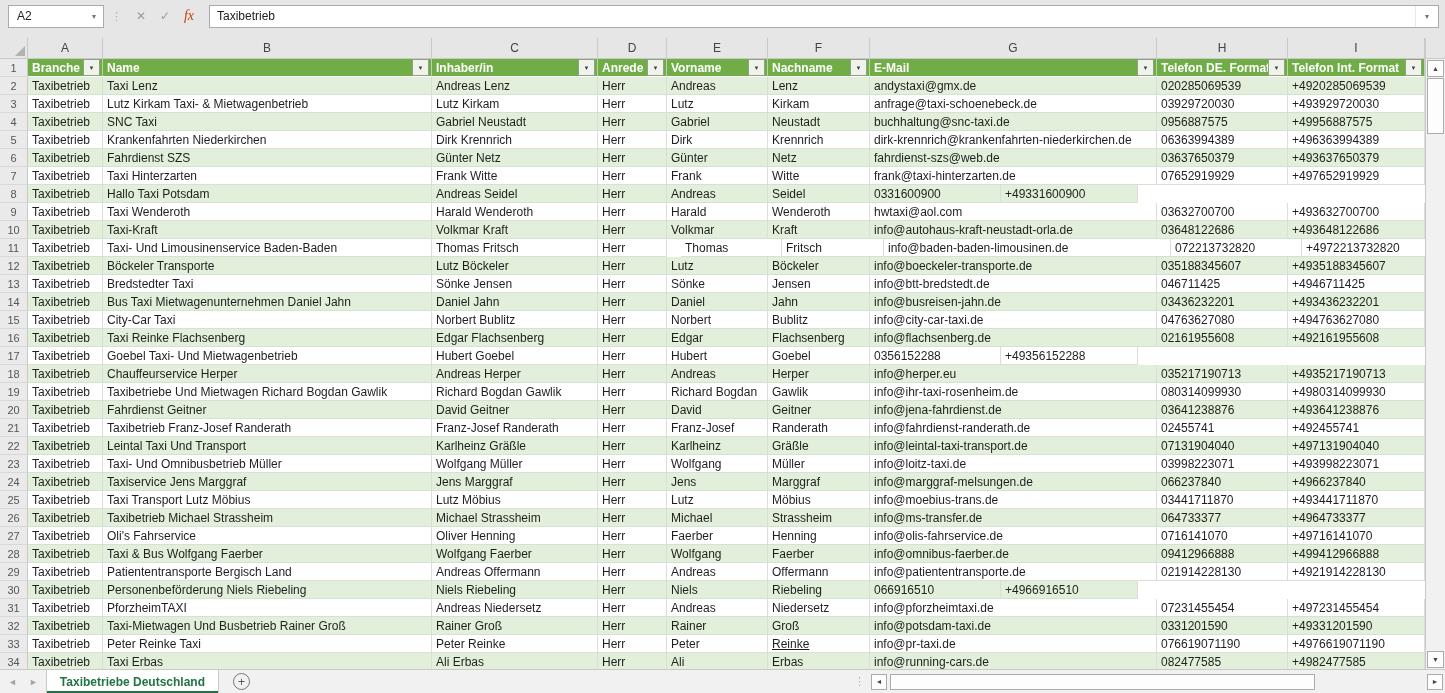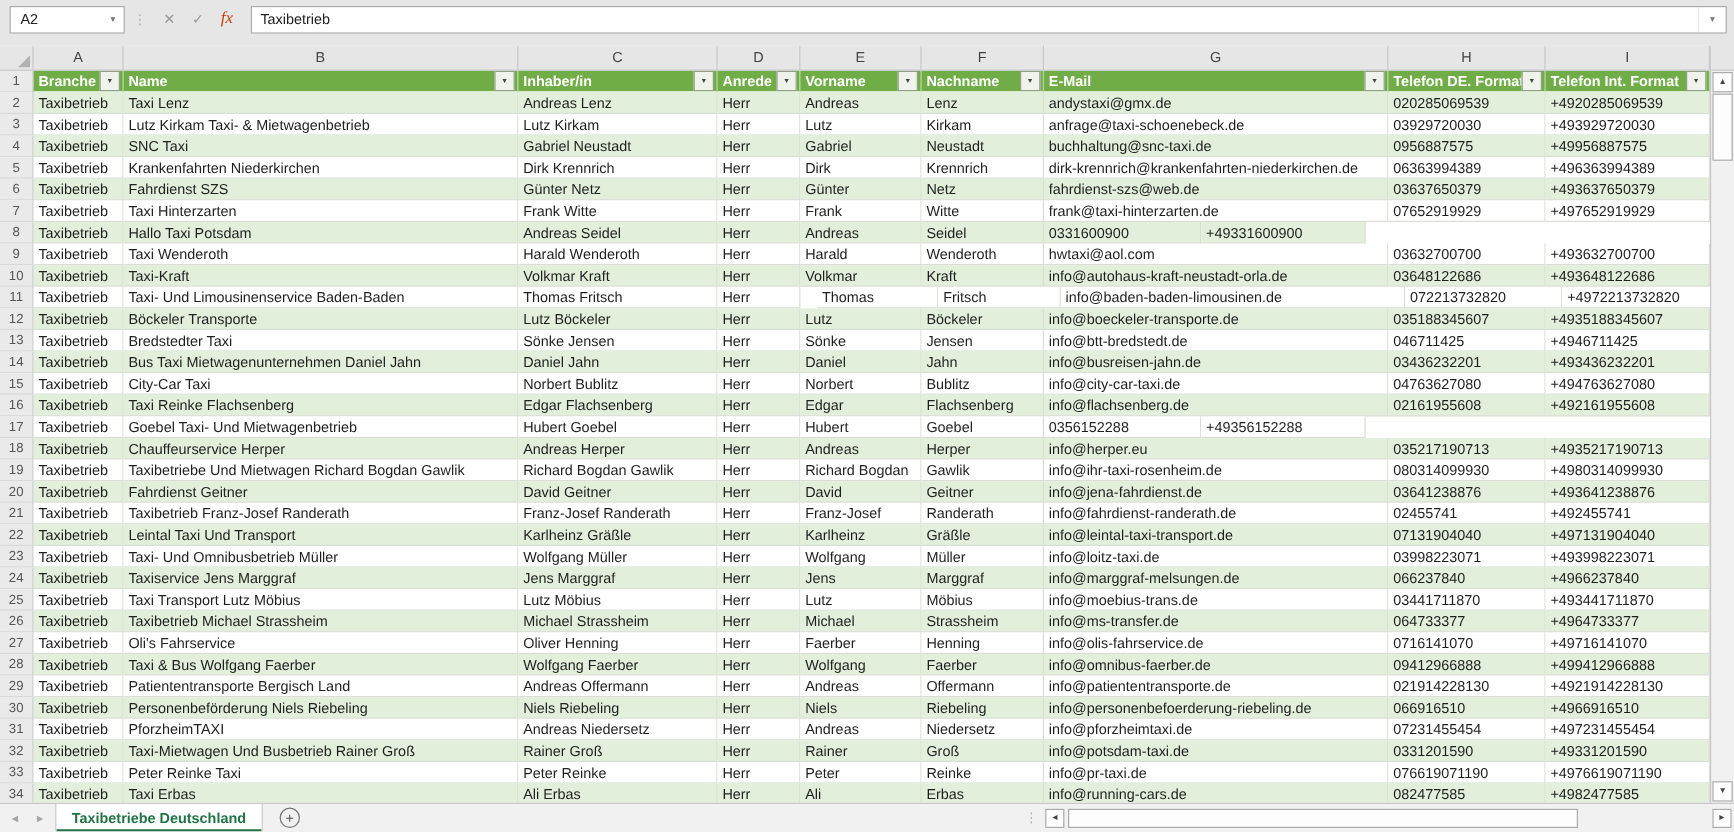--- a/index.html
+++ b/index.html
@@ -495,21 +495,20 @@
             <div class="cell" style="width: 137px;">+4921914228130</div>
           </div>
           <div class="row band">
             <div class="rnum">30</div>
             <div class="cell" style="width: 75px;">Taxibetrieb</div>
             <div class="cell" style="width: 329px;">Personenbeförderung Niels Riebeling</div>
             <div class="cell" style="width: 166px;">Niels Riebeling</div>
             <div class="cell" style="width: 69px;">Herr</div>
             <div class="cell" style="width: 101px;">Niels</div>
             <div class="cell" style="width: 102px;">Riebeling</div>
-            <div class="cell" style="width: 287px;">info@personenbefoerderung-riebeling.de</div>
             <div class="cell" style="width: 131px;">066916510</div>
             <div class="cell" style="width: 137px;">+4966916510</div>
           </div>
           <div class="row plain">
             <div class="rnum">31</div>
             <div class="cell" style="width: 75px;">Taxibetrieb</div>
             <div class="cell" style="width: 329px;">PforzheimTAXI</div>
             <div class="cell" style="width: 166px;">Andreas Niedersetz</div>
             <div class="cell" style="width: 69px;">Herr</div>
             <div class="cell" style="width: 101px;">Andreas</div>
@@ -530,21 +529,21 @@
             <div class="cell" style="width: 131px;">0331201590</div>
             <div class="cell" style="width: 137px;">+49331201590</div>
           </div>
           <div class="row plain">
             <div class="rnum">33</div>
             <div class="cell" style="width: 75px;">Taxibetrieb</div>
             <div class="cell" style="width: 329px;">Peter Reinke Taxi</div>
             <div class="cell" style="width: 166px;">Peter Reinke</div>
             <div class="cell" style="width: 69px;">Herr</div>
             <div class="cell" style="width: 101px;">Peter</div>
-            <div class="cell" style="width: 102px;">Reinke</div>
+            <div class="cell" style="width: 102px; text-decoration: underline;">Reinke</div>
             <div class="cell" style="width: 287px;">info@pr-taxi.de</div>
             <div class="cell" style="width: 131px;">076619071190</div>
             <div class="cell" style="width: 137px;">+4976619071190</div>
           </div>
           <div class="row band">
             <div class="rnum">34</div>
             <div class="cell" style="width: 75px;">Taxibetrieb</div>
             <div class="cell" style="width: 329px;">Taxi Erbas</div>
             <div class="cell" style="width: 166px;">Ali Erbas</div>
             <div class="cell" style="width: 69px;">Herr</div>

